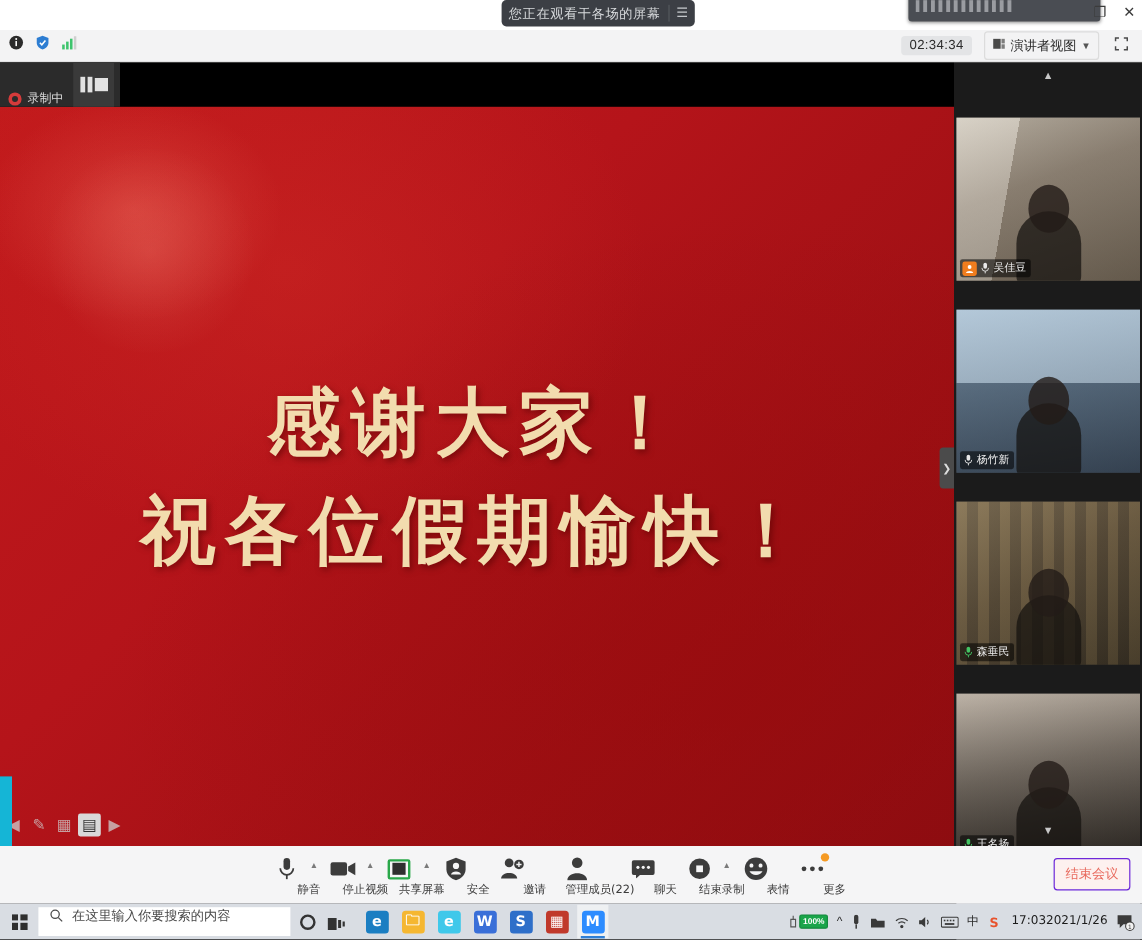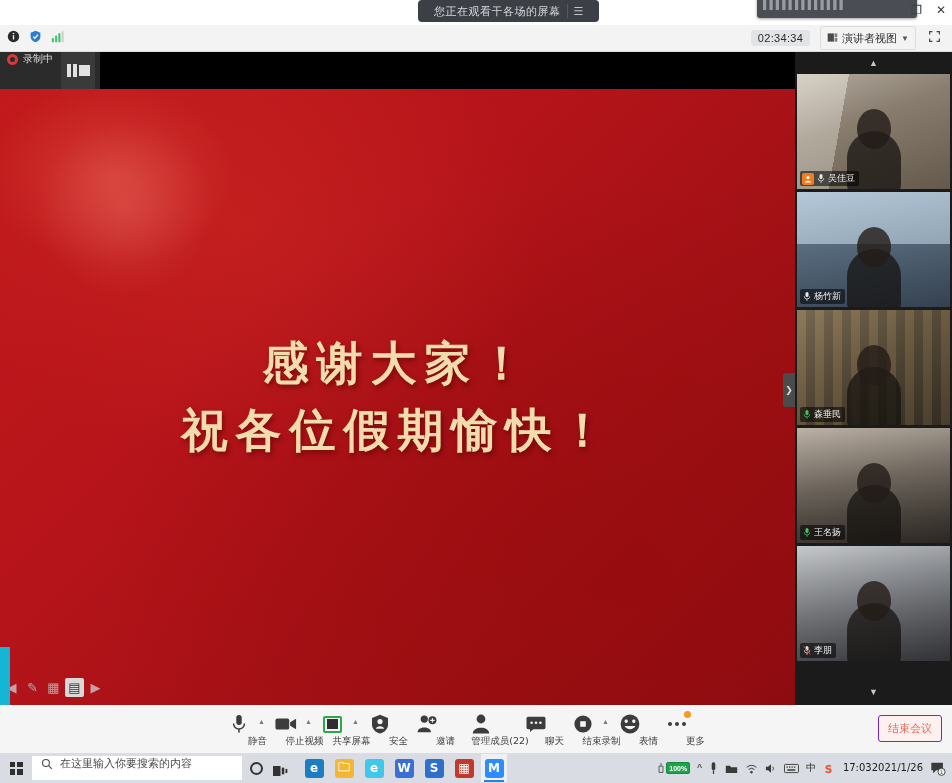--- a/index.html
+++ b/index.html
@@ -6,21 +6,21 @@
   html,body { width:952px; height:783px; overflow:hidden;
     font-family:"Liberation Sans","DejaVu Sans",sans-serif; background:#1a1a1a; }
 
   #root { position:relative; width:952px; height:783px; }
 
   
   .desktop-top { position:absolute; left:0; top:0; width:952px; height:25px;
     background:#ffffff; }
   .tip-pill { position:absolute; left:418px; top:0px; height:22px;
     background:#3c3f45; border-radius:4px; display:flex; align-items:center;
-    padding:0 16px; gap:6px; }
+    padding:0 6px; gap:6px; }
   .tip-pill .tip-text { color:#d8dadd; font-size:11px; letter-spacing:.5px;
     white-space:nowrap; }
   .tip-pill .tip-div { width:1px; height:14px; background:#55585e; }
   .tip-pill .tip-menu { color:#c3c6ca; font-size:11px; line-height:1; }
 
   .float-bar { position:absolute; left:757px; top:-8px; width:160px; height:26px;
     background:#4a4d53; border-radius:3px; box-shadow:0 1px 3px rgba(0,0,0,.4); }
   .float-bar .fb-row { display:flex; align-items:center; height:100%; padding:0 6px; gap:5px;
     opacity:.55; }
   .float-bar .fb-txt { color:#dcdee1; font-size:9px; white-space:nowrap; overflow:hidden; }
@@ -40,42 +40,42 @@
   .view-box { display:flex; align-items:center; gap:4px; background:#f3f3f4;
     border:1px solid #dcdcdc; border-radius:3px; padding:2px 6px; }
   .view-box .vb-txt { font-size:11px; color:#2c2c2c; }
   .view-box .vb-caret { font-size:8px; color:#555; }
   .fs-btn { font-size:12px; color:#4a4a4a; padding:0 2px; }
 
   
   .share-area { position:absolute; left:0; top:52px; width:795px; height:653px;
     background:#000; overflow:hidden; }
   .rec-bar { position:absolute; left:0; top:0; width:100px; height:37px;
-    background:#2b2b2b; display:flex; align-items:flex-start; z-index:5; }
+    background:#2b2b2b; display:flex; align-items:flex-end; z-index:5; }
   .rec-left { display:flex; align-items:center; gap:5px; padding:0 7px; }
   .rec-dot { width:11px; height:11px; border-radius:50%; border:3px solid #d53b3b; }
   .rec-txt { font-size:10px; color:#dedede; white-space:nowrap; }
   .rec-ctrls { display:flex; align-items:center; gap:2px; margin-left:1px;
     background:#3a3a3a; height:100%; padding:0 5px; }
   .rec-pause { width:11px; height:13px; position:relative; }
   .rec-pause i { position:absolute; top:0; width:3.5px; height:13px; background:#e2e2e2; }
   .rec-pause i:first-child { left:1px; } .rec-pause i:last-child { left:7px; }
   .rec-stop { width:11px; height:11px; background:#e2e2e2; }
 
   .slide { position:absolute; left:0; top:37px; width:795px; height:616px;
     background:
       radial-gradient(ellipse 200px 150px at 14% 14%, rgba(255,130,110,.28), transparent 62%),
       radial-gradient(ellipse 430px 340px at 30% 22%, rgba(214,48,40,.35), transparent 70%),
       radial-gradient(ellipse 700px 520px at 78% 78%, rgba(150,10,12,.55), transparent 75%),
       linear-gradient(135deg,#c21a1c 0%,#b5141a 38%,#9e1014 72%,#8a0d12 100%);
     display:flex; flex-direction:column; align-items:center; justify-content:center; }
   .slide::after { content:""; position:absolute; left:20px; top:35px; width:210px;
     height:170px; border-radius:50%;
     background:radial-gradient(circle, rgba(255,160,140,.20), transparent 65%); }
-  .slide-line { color:#f2dcae; font-size:46px; letter-spacing:8px; font-weight:bold;
+  .slide-line { color:#f2dcae; font-size:62px; letter-spacing:8px; font-weight:bold;
     line-height:1.45; z-index:2; position:relative;
     text-shadow:2px 3px 5px rgba(80,0,0,.55);
     font-family:"DejaVu Sans","Liberation Sans",sans-serif; }
 
   .ppt-ctrls { position:absolute; left:2px; bottom:8px; display:flex; align-items:center;
     gap:2px; z-index:6; }
   .ppt-ctrls .pc { width:19px; height:19px; display:flex; align-items:center;
     justify-content:center; font-size:13px; color:#cfcfcf; opacity:.75; }
   .ppt-ctrls .pc.hl { background:#d9d9d9; color:#333; border-radius:2px; opacity:1; }
 
@@ -86,22 +86,22 @@
   .collapse-handle { position:absolute; left:783px; top:373px; width:12px; height:34px;
     background:#4b4b4b; border-radius:3px 0 0 3px; display:flex; align-items:center;
     justify-content:center; color:#ddd; font-size:9px; z-index:8; }
 
   
   .pstrip { position:absolute; left:795px; top:52px; width:157px; height:653px;
     background:#1b1b1b; }
   .scroll-arrow { height:22px; display:flex; align-items:center; justify-content:center;
     color:#c8c8c8; font-size:9px; }
   .tiles { position:absolute; left:2px; top:22px; width:153px; }
-  .tile { position:relative; width:153px; height:115px; margin-bottom:3px;
-    overflow:hidden; background:#2a2a2a; }
+  .tile { position:relative; width:153px; height:136px; margin-bottom:3px;
+    overflow:hidden; background:#2a2a2a;margin-top:24px; }
   .tile.t1 { background:linear-gradient(160deg,#c9c2b6 0%,#8e8376 40%,#5d5346 100%); }
   .tile.t2 { background:linear-gradient(170deg,#9fb4c6 0%,#6d7f90 45%,#3b4450 100%);padding-left:32px; }
   .tile.t3 { background:linear-gradient(150deg,#8a7c63 0%,#5c5140 45%,#2e2a22 100%); }
   .tile.t4 { background:linear-gradient(165deg,#b8ada0 0%,#7d7368 45%,#423b34 100%);text-decoration:underline; }
   .tile.t5 { background:linear-gradient(160deg,#c3c6c9 0%,#8a8d92 45%,#4a4d52 100%); }
   .tile .person { position:absolute; left:50%; bottom:-6px; transform:translateX(-50%);
     width:54px; height:64px; border-radius:27px 27px 10px 10px;
     background:rgba(20,16,14,.72); }
   .tile .head { position:absolute; left:50%; bottom:40px; transform:translateX(-50%);
     width:34px; height:40px; border-radius:50%; background:rgba(35,28,24,.8); }

